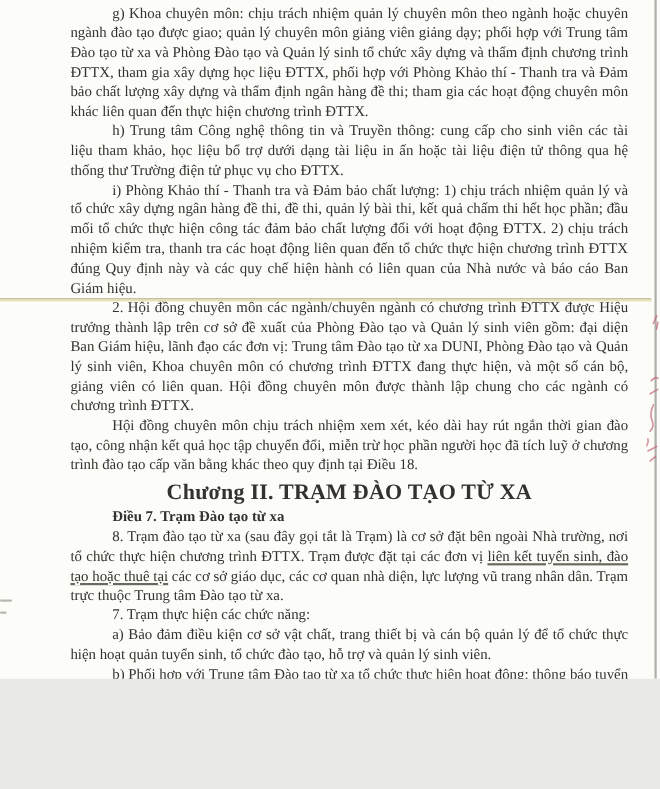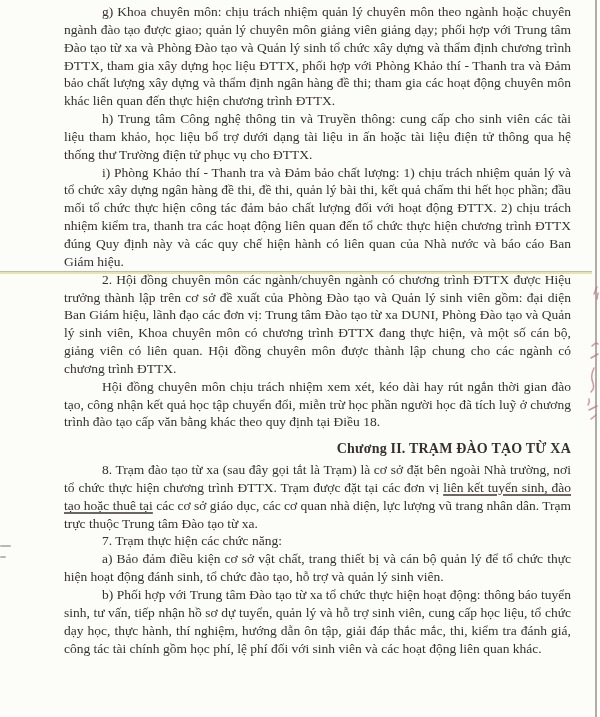--- a/index.html
+++ b/index.html
@@ -1,35 +1,35 @@
 <!DOCTYPE html>
 <html style="--paper: #fcfcf9; --ink: #34322e; --hl: #e6e2a9; --edge: #8d8d86; --red-ink: #c4687f; --underline-ink: #6b695f;"><head>
 <meta charset="utf-8">
 <style>
   * { margin:0; padding:0; box-sizing:border-box; }
   html, body { width:600px; height:717px; }
   body { font-family:"Liberation Serif", "DejaVu Serif", serif; background:#e9e9e6; }
 
   .page {
-    position:relative; width:600px; height:717px;
+    position:relative; width:600px; height:617px;
     background:var(--paper, #fcfcf9);
     overflow:hidden;
   }
 
   .text-block {
     position:absolute; left:64px; top:3px; width:507px;
     color:var(--ink, #34322e);
     font-size:13.5px; line-height:17.85px;
     text-align:justify;
   }
 
   .para { text-indent:38px; }
 
   .chapter-heading {
-    font-size:14px; font-weight:bold; text-align:right;
+    font-size:20px; font-weight:bold; text-align:center;
     margin:9px 0 3px; text-indent:0; letter-spacing:.2px;
     color:var(--ink, #34322e);
   }
 
   .article-heading { font-weight:bold; }
 
   .hand-underline {
     text-decoration:underline;
     text-decoration-color:var(--underline-ink, #6b695f);
     text-decoration-thickness:1.5px;
@@ -72,26 +72,27 @@
     <p class="para">h) Trung tâm Công nghệ thông tin và Truyền thông: cung cấp cho sinh viên các tài liệu tham khảo, học liệu bổ trợ dưới dạng tài liệu in ấn hoặc tài liệu điện tử thông qua hệ thống thư Trường điện tử phục vụ cho ĐTTX.</p>
 
     <p class="para">i) Phòng Khảo thí - Thanh tra và Đảm bảo chất lượng: 1) chịu trách nhiệm quản lý và tổ chức xây dựng ngân hàng đề thi, đề thi, quản lý bài thi, kết quả chấm thi hết học phần; đầu mối tổ chức thực hiện công tác đảm bảo chất lượng đối với hoạt động ĐTTX. 2) chịu trách nhiệm kiểm tra, thanh tra các hoạt động liên quan đến tổ chức thực hiện chương trình ĐTTX đúng Quy định này và các quy chế hiện hành có liên quan của Nhà nước và báo cáo Ban Giám hiệu.</p>
 
     <p class="para">2. Hội đồng chuyên môn các ngành/chuyên ngành có chương trình ĐTTX được Hiệu trưởng thành lập trên cơ sở đề xuất của Phòng Đào tạo và Quản lý sinh viên gồm: đại diện Ban Giám hiệu, lãnh đạo các đơn vị: Trung tâm Đào tạo từ xa DUNI, Phòng Đào tạo và Quản lý sinh viên, Khoa chuyên môn có chương trình ĐTTX đang thực hiện, và một số cán bộ, giảng viên có liên quan. Hội đồng chuyên môn được thành lập chung cho các ngành có chương trình ĐTTX.</p>
 
     <p class="para">Hội đồng chuyên môn chịu trách nhiệm xem xét, kéo dài hay rút ngắn thời gian đào tạo, công nhận kết quả học tập chuyển đổi, miễn trừ học phần người học đã tích luỹ ở chương trình đào tạo cấp văn bằng khác theo quy định tại Điều 18.</p>
 
     <h2 class="chapter-heading">Chương II. TRẠM ĐÀO TẠO TỪ XA</h2>
 
+    <p class="para article-heading">Điều 7. Trạm Đào tạo từ xa</p>
 
     <p class="para"><span>8. Trạm đào tạo từ xa (sau đây gọi tắt là Trạm) là cơ sở đặt bên ngoài Nhà trường, nơi tổ chức thực hiện chương trình ĐTTX. Trạm được đặt tại các đơn vị </span><span class="hand-underline">liên kết tuyển sinh, đào tạo hoặc thuê tại</span><span> các cơ sở giáo dục, các cơ quan nhà diện, lực lượng vũ trang nhân dân. Trạm trực thuộc Trung tâm Đào tạo từ xa.</span></p>
 
     <p class="para">7. Trạm thực hiện các chức năng:</p>
 
-    <p class="para">a) Bảo đảm điều kiện cơ sở vật chất, trang thiết bị và cán bộ quản lý để tổ chức thực hiện hoạt động đánh sinh, tổ chức đào tạo, hỗ trợ và quản lý sinh viên.</p>
+    <p class="para">a) Bảo đảm điều kiện cơ sở vật chất, trang thiết bị và cán bộ quản lý để tổ chức thực hiện hoạt quản tuyển sinh, tổ chức đào tạo, hỗ trợ và quản lý sinh viên.</p>
 
     <p class="para">b) Phối hợp với Trung tâm Đào tạo từ xa tổ chức thực hiện hoạt động: thông báo tuyển sinh, tư vấn, tiếp nhận hồ sơ dự tuyển, quản lý và hỗ trợ sinh viên, cung cấp học liệu, tổ chức dạy học, thực hành, thí nghiệm, hướng dẫn ôn tập, giải đáp thắc mắc, thi, kiểm tra đánh giá, công tác tài chính gồm học phí, lệ phí đối với sinh viên và các hoạt động liên quan khác.</p>
 
   </div>
 
   <div class="scan-hline"></div>
 
   <div class="page-edge"></div>
 
   <svg class="red-marks" viewBox="0 0 24 150">

